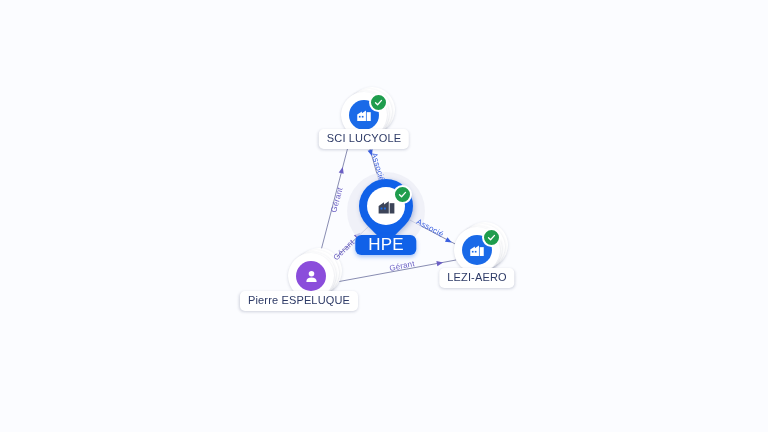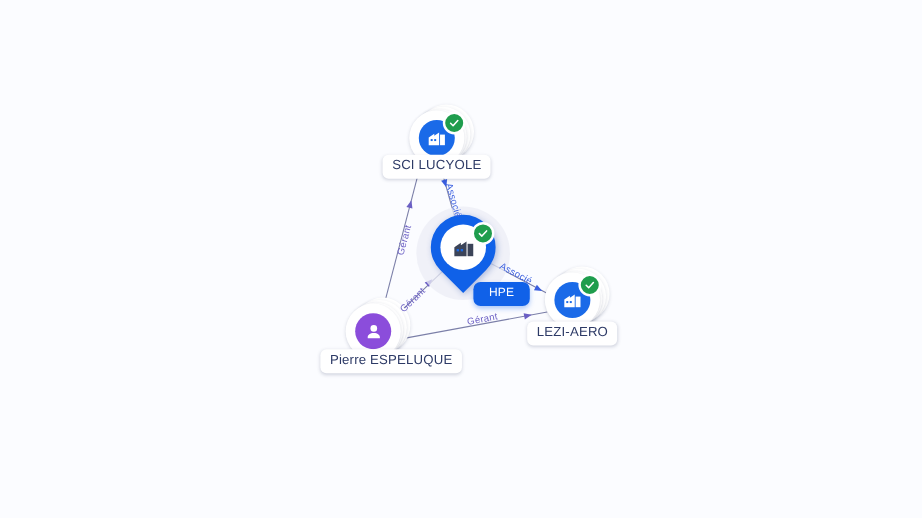--- a/index.html
+++ b/index.html
@@ -141,25 +141,24 @@
     background: #ffffff;
     color: #2d3a66;
     font-size: 11px;
     line-height: 13px;
     letter-spacing: .15px;
     box-shadow: 0 1px 3px rgba(40,50,90,0.20);
   }
   .node-label.primary {
     background: #1061e8;
     color: #ffffff;
-    font-size: 10px;
+    font-size: 17px;
     padding: 3px 13px 4px 13px;
     border-radius: 6px;
     box-shadow: 0 2px 4px rgba(16,97,232,0.35);
-    margin-left: 32px;
   }
 
   
   .edge-label {
     position: absolute;
     white-space: nowrap;
     font-size: 8px;
     letter-spacing: .2px;
     transform-origin: 50% 50%;
   }
@@ -261,21 +260,21 @@
           <div class="disc">
             <div class="inner-circle person">
               <svg width="19" height="19" viewBox="0 0 24 24">
                 <circle cx="12" cy="8.4" r="3.5" fill="#ffffff"></circle>
                 <path fill="#ffffff" d="M12 13.2c-4 0-6.4 2.1-6.4 4.4v1.2h12.8v-1.2c0-2.3-2.4-4.4-6.4-4.4Z"></path>
               </svg>
             </div>
           </div>
         </div>
       </div>
-      <div class="node-label" style="left: 326px; top: 291px;">Pierre ESPELUQUE</div>
+      <div class="node-label" style="left: 299px; top: 291px;">Pierre ESPELUQUE</div>
     </div>
   <div id="edge-label-layer">
       <div class="edge-label assoc" style="left: 378px; top: 167px; transform: translate(-50%, -50%) rotate(74deg);">Associé</div>
       <div class="edge-label gerant" style="left: 337px; top: 200px; transform: translate(-50%, -50%) rotate(285deg);">Gérant</div>
       <div class="edge-label gerant" style="left: 344px; top: 250px; transform: translate(-50%, -50%) rotate(316deg);">Gérant</div>
       <div class="edge-label assoc" style="left: 430px; top: 228px; transform: translate(-50%, -50%) rotate(28deg);">Associé</div>
       <div class="edge-label gerant" style="left: 402px; top: 266px; transform: translate(-50%, -50%) rotate(349deg);">Gérant</div>
     </div>
 
 </div>

